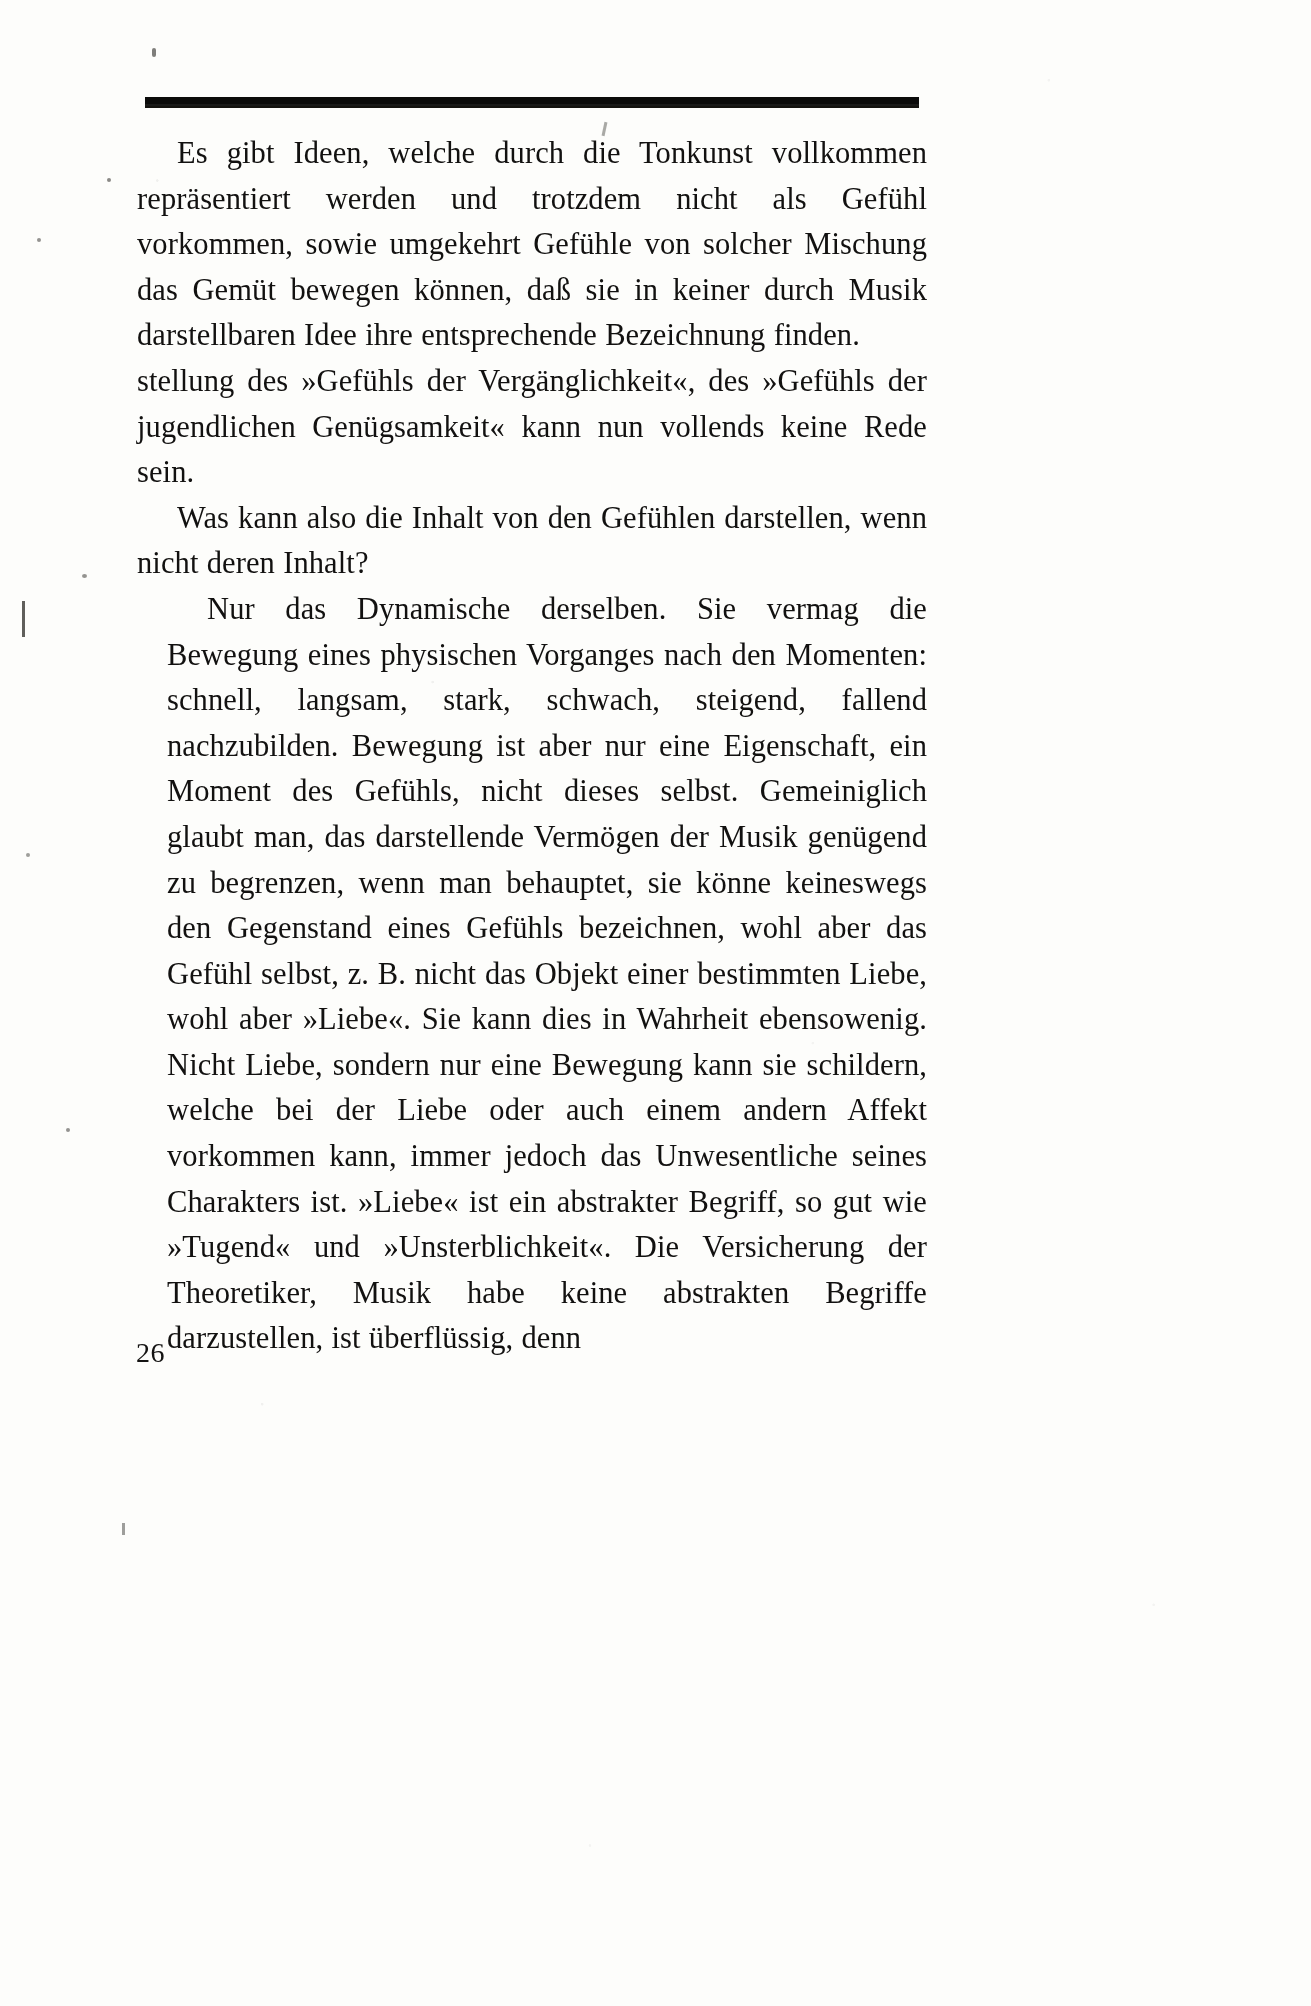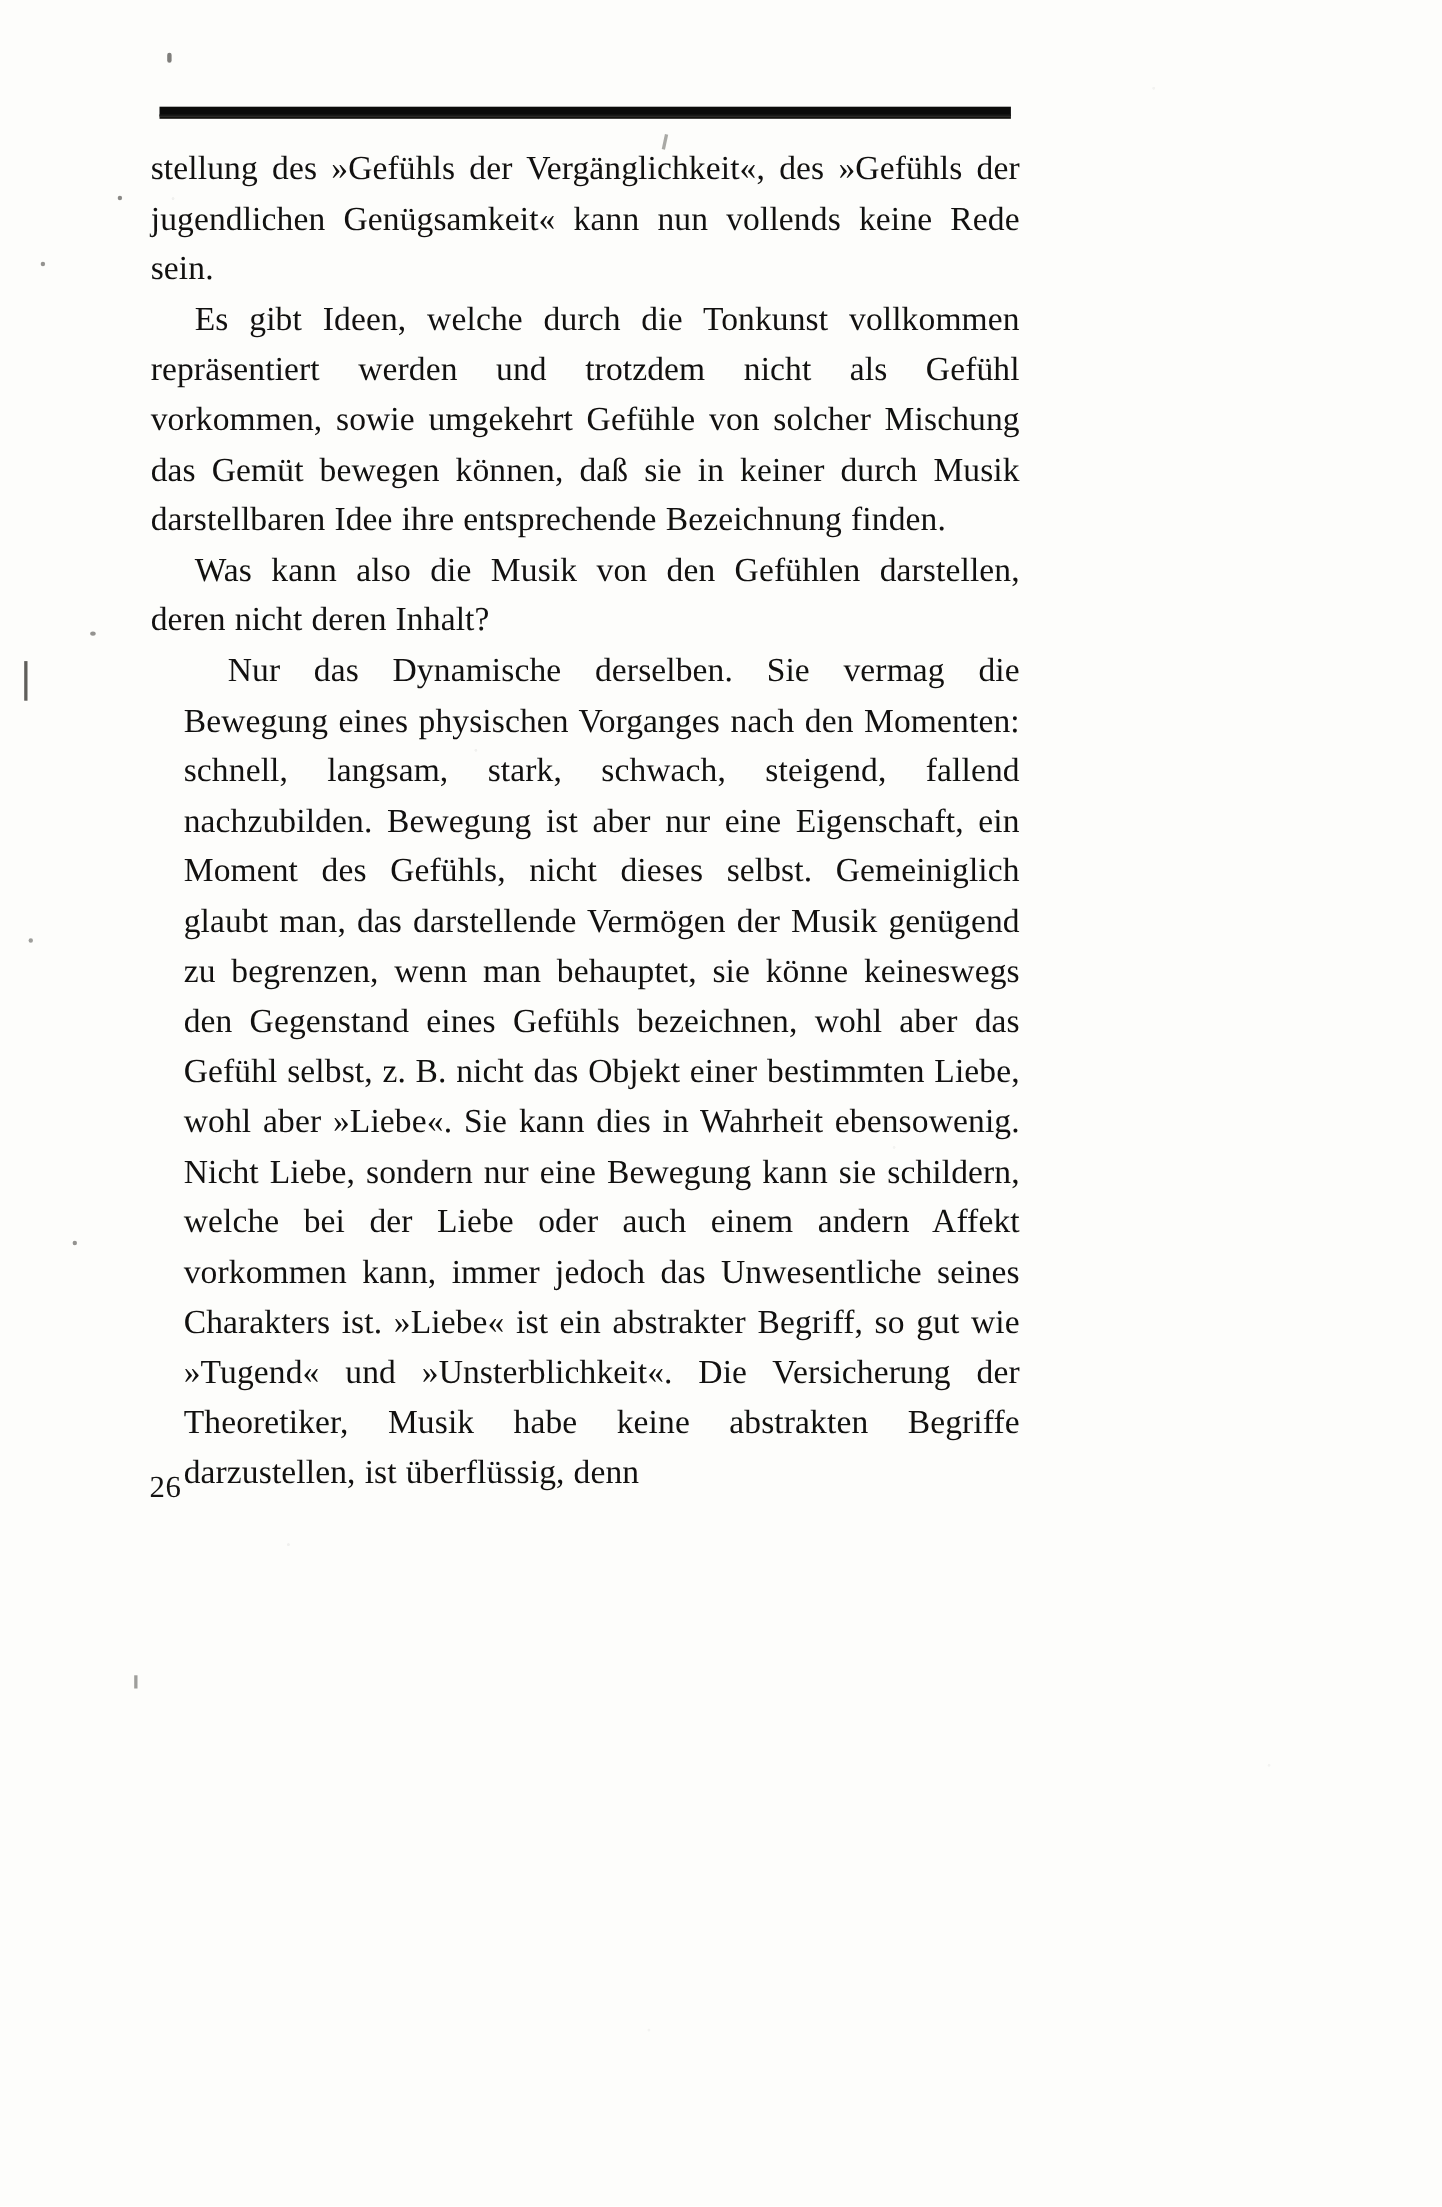--- a/index.html
+++ b/index.html
@@ -127,21 +127,21 @@
   <div class="edge-mark mark-dot-a"></div>
   <div class="edge-mark mark-dot-b"></div>
   <div class="edge-mark mark-dot-c"></div>
   <div class="edge-mark mark-dot-d"></div>
   <div class="edge-mark mark-dot-e"></div>
   <div class="edge-mark mark-dot-f"></div>
   <div class="edge-mark mark-dot-g"></div>
   <div class="edge-mark mark-dot-h"></div>
 
   <div class="textblock">
+    <p class="para indent">Es gibt Ideen, welche durch die Tonkunst vollkommen repräsentiert werden und trotzdem nicht als Gefühl vorkommen, sowie umgekehrt Gefühle von solcher Mischung das Gemüt bewegen können, daß sie in keiner durch Musik darstellbaren Idee ihre entsprechende Bezeichnung finden.</p>
     <p class="para">stellung des »Gefühls der Vergänglichkeit«, des »Gefühls der jugendlichen Genügsamkeit« kann nun vollends keine Rede sein.</p>
-    <p class="para indent">Es gibt Ideen, welche durch die Tonkunst vollkommen repräsentiert werden und trotzdem nicht als Gefühl vorkommen, sowie umgekehrt Gefühle von solcher Mischung das Gemüt bewegen können, daß sie in keiner durch Musik darstellbaren Idee ihre entsprechende Bezeichnung finden.</p>
-    <p class="para indent">Was kann also die Musik von den Gefühlen darstellen, deren nicht deren Inhalt?</p>
+    <p class="para indent">Was kann also die Inhalt von den Gefühlen darstellen, wenn nicht deren Inhalt?</p>
     <p class="para indent">Nur das Dynamische derselben. Sie vermag die Bewegung eines physischen Vorganges nach den Momenten: schnell, langsam, stark, schwach, steigend, fallend nachzubilden. Bewegung ist aber nur eine Eigenschaft, ein Moment des Gefühls, nicht dieses selbst. Gemeiniglich glaubt man, das darstellende Vermögen der Musik genügend zu begrenzen, wenn man behauptet, sie könne keineswegs den Gegenstand eines Gefühls bezeichnen, wohl aber das Gefühl selbst, z. B. nicht das Objekt einer bestimmten Liebe, wohl aber »Liebe«. Sie kann dies in Wahrheit ebensowenig. Nicht Liebe, sondern nur eine Bewegung kann sie schildern, welche bei der Liebe oder auch einem andern Affekt vorkommen kann, immer jedoch das Unwesentliche seines Charakters ist. »Liebe« ist ein abstrakter Begriff, so gut wie »Tugend« und »Unsterblichkeit«. Die Versicherung der Theoretiker, Musik habe keine abstrakten Begriffe darzustellen, ist überflüssig, denn</p>
   </div>
 
   <div class="folio">26</div>
 
 </div>
 
 </body></html>

